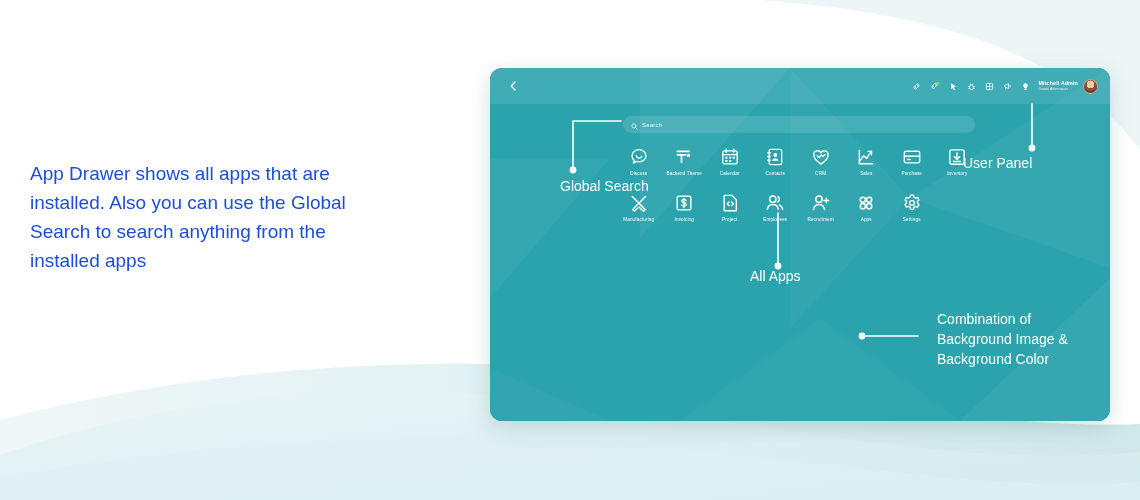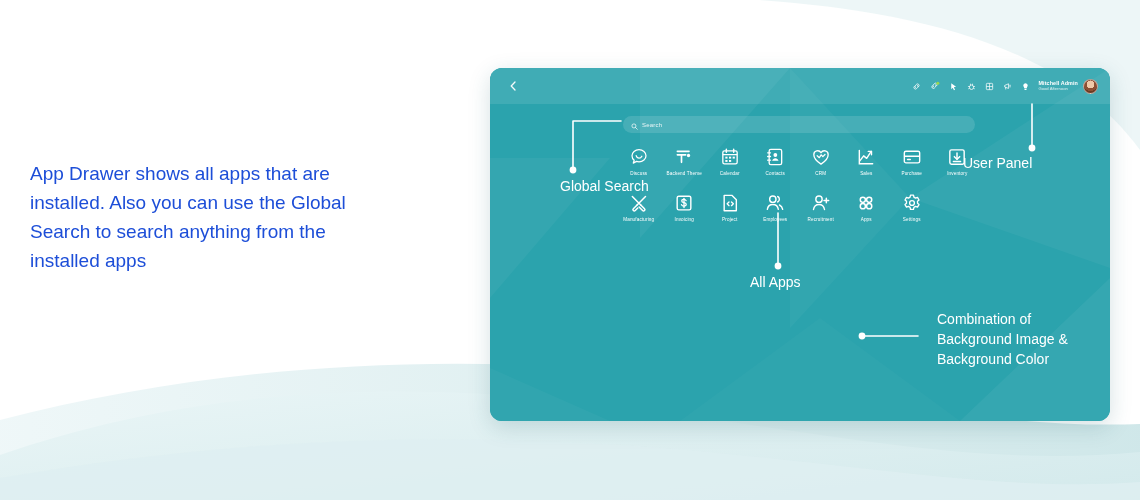--- a/index.html
+++ b/index.html
@@ -79,21 +79,21 @@
     color:#fff;font-size:4.6px;margin-top:3px;letter-spacing:.15px;
     white-space:nowrap;text-align:center;
   }
 
   
   .ann-label{position:absolute;color:#ffffff;font-size:14px;z-index:6;white-space:pre-line;}
   .ann-svg{position:absolute;inset:0;width:1140px;height:500px;z-index:5;pointer-events:none;}
 
   #lbl-global-search{left:517px;top:178px;margin-left:43px;}
   #lbl-user-panel{left:963px;top:155px;}
-  #lbl-all-apps{left:750px;top:274px;}
+  #lbl-all-apps{left:750px;top:268px;}
   #lbl-bg-combo{left:925px;top:310px;line-height:1.42;margin-left:12px;}
 </style>
 </head>
 <body>
 
 <svg class="bg-waves" viewBox="0 0 1140 500">
   <defs>
     <linearGradient id="wv1" x1="0" y1="0" x2="1" y2="1">
       <stop offset="0%" stop-color="#e9f5f6"></stop>
         <stop offset="100%" stop-color="#d4eaec"></stop>

